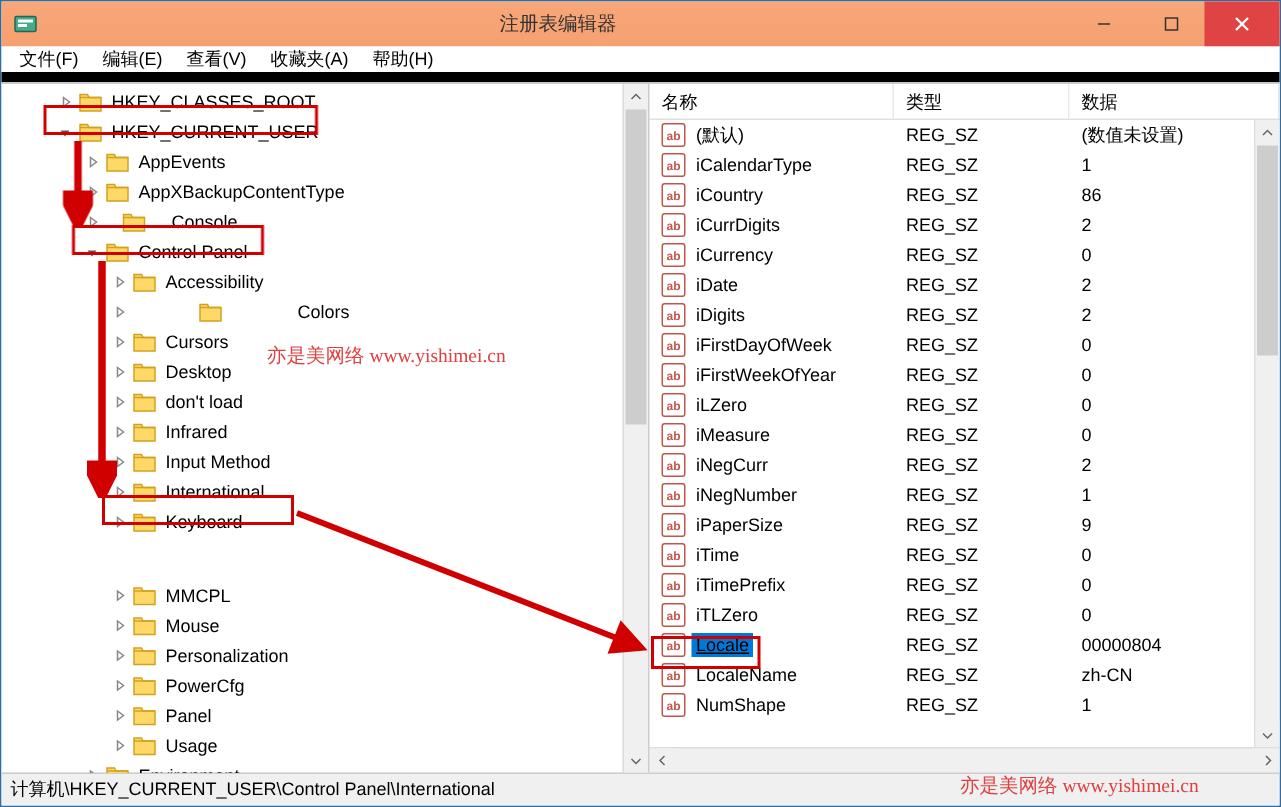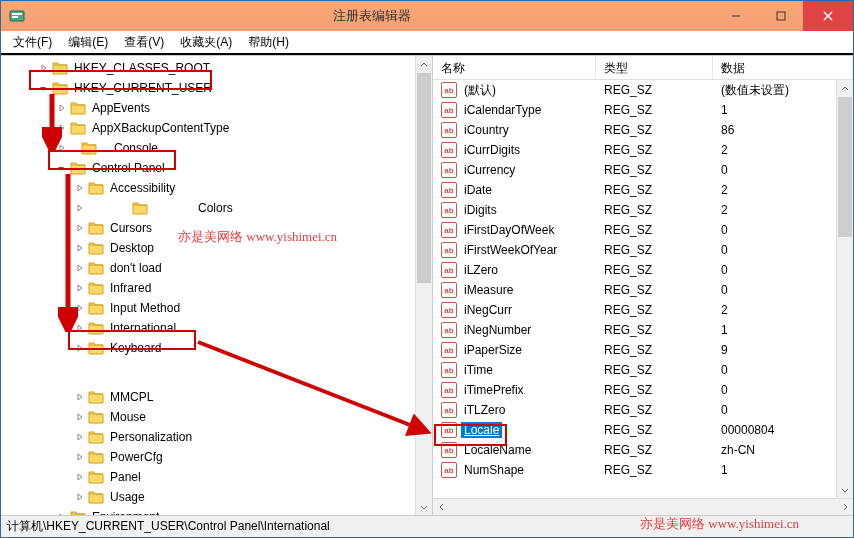--- a/index.html
+++ b/index.html
@@ -8,21 +8,21 @@
     .window { width: 854px; height: 538px; background: #fff; border: 1px solid #2e6da4; display: flex; flex-direction: column; }
     
     .titlebar { height: 30px; background: linear-gradient(#f8a77a, #f5a070); display: flex; align-items: center; padding: 0 0 0 8px; }
     .titlebar-icon { width: 16px; height: 16px; margin-right: 6px; }
     .titlebar-title { flex: 1; text-align: center; color: #333; font-size: 13px; }
     .titlebar-controls { display: flex; }
     .titlebar-btn { width: 45px; height: 30px; display: flex; align-items: center; justify-content: center; color: #333; }
     .titlebar-btn.close { background: #e04343; color: #fff; width: 50px; }
     .titlebar-btn svg { width: 10px; height: 10px; }
     
-    .menubar { height: 24px; background: #fff; border-bottom: 2px solid #000000; display: flex; align-items: center; padding: 0 4px; }
+    .menubar { height: 24px; background: #fff; border-bottom: 7px solid #000000; display: flex; align-items: center; padding: 0 4px; }
     .menu-item { padding: 2px 8px; cursor: pointer; }
     
     .content { flex: 1; display: flex; background: #fff; border-top: 1px solid #ccc; min-height: 0; }
     
     .left-pane { width: 432px; border-right: 1px solid #ccc; overflow: hidden; position: relative; display: flex; }
     .tree { flex: 1; padding: 2px 0; overflow-y: auto; position: relative; }
     .tree-item { display: flex; align-items: center; height: 20px; white-space: nowrap; position: relative; }
     .expander { width: 13px; height: 13px; display: flex; align-items: center; justify-content: center; margin-right: 2px; cursor: pointer; flex-shrink: 0; }
     .expander svg { width: 9px; height: 9px; }
     .folder-icon { width: 16px; height: 14px; margin-right: 4px; flex-shrink: 0; }
@@ -30,21 +30,21 @@
     
     .highlight-box { position: absolute; border: 2px solid #d00000; pointer-events: none; z-index: 10; }
     .arrow-down { position: absolute; pointer-events: none; z-index: 10; }
     .arrow-diag { position: absolute; pointer-events: none; z-index: 10; }
     
     .right-pane { flex: 1; display: flex; flex-direction: column; overflow: hidden; }
     .list-header { display: flex; height: 24px; background: #e5e5e5; border-bottom: 1px solid #e0e0e0; }
     .list-header-cell { padding: 4px 8px; border-right: 1px solid #e8e8e8; background: #fff; }
     .list-body { flex: 1; overflow-y: auto; position: relative; }
     .list-row { display: flex; height: 20px; align-items: center; }
-    .list-row.selected .cell-name-inner { background: #0078d7; color: #ffffff; text-decoration: underline; }
+    .list-row.selected .cell-name-inner { background: #0078d7; color: #000000; text-decoration: underline; }
     .list-cell { padding: 0 8px; overflow: hidden; text-overflow: ellipsis; white-space: nowrap; display: flex; align-items: center; }
     .cell-name-inner { padding: 1px 3px; }
     .value-icon { width: 16px; height: 16px; margin-right: 4px; flex-shrink: 0; display: inline-flex; align-items: center; justify-content: center; border: 1px solid #c0574a; background: #fff; border-radius: 2px; color: #c0574a; font-size: 8px; font-weight: bold; }
     
     .scrollbar-v { width: 17px; background: #f0f0f0; border-left: 1px solid #ddd; position: relative; }
     .scrollbar-btn { height: 17px; background: #f0f0f0; display:flex; align-items:center; justify-content:center; }
     .scrollbar-thumb { position: absolute; left: 1px; right: 1px; background: #cdcdcd; }
     
     .scrollbar-h { height: 17px; background: #f0f0f0; border-top: 1px solid #ddd; display:flex; }
     .scrollbar-h .scrollbar-btn { width:17px; height:100%; }

